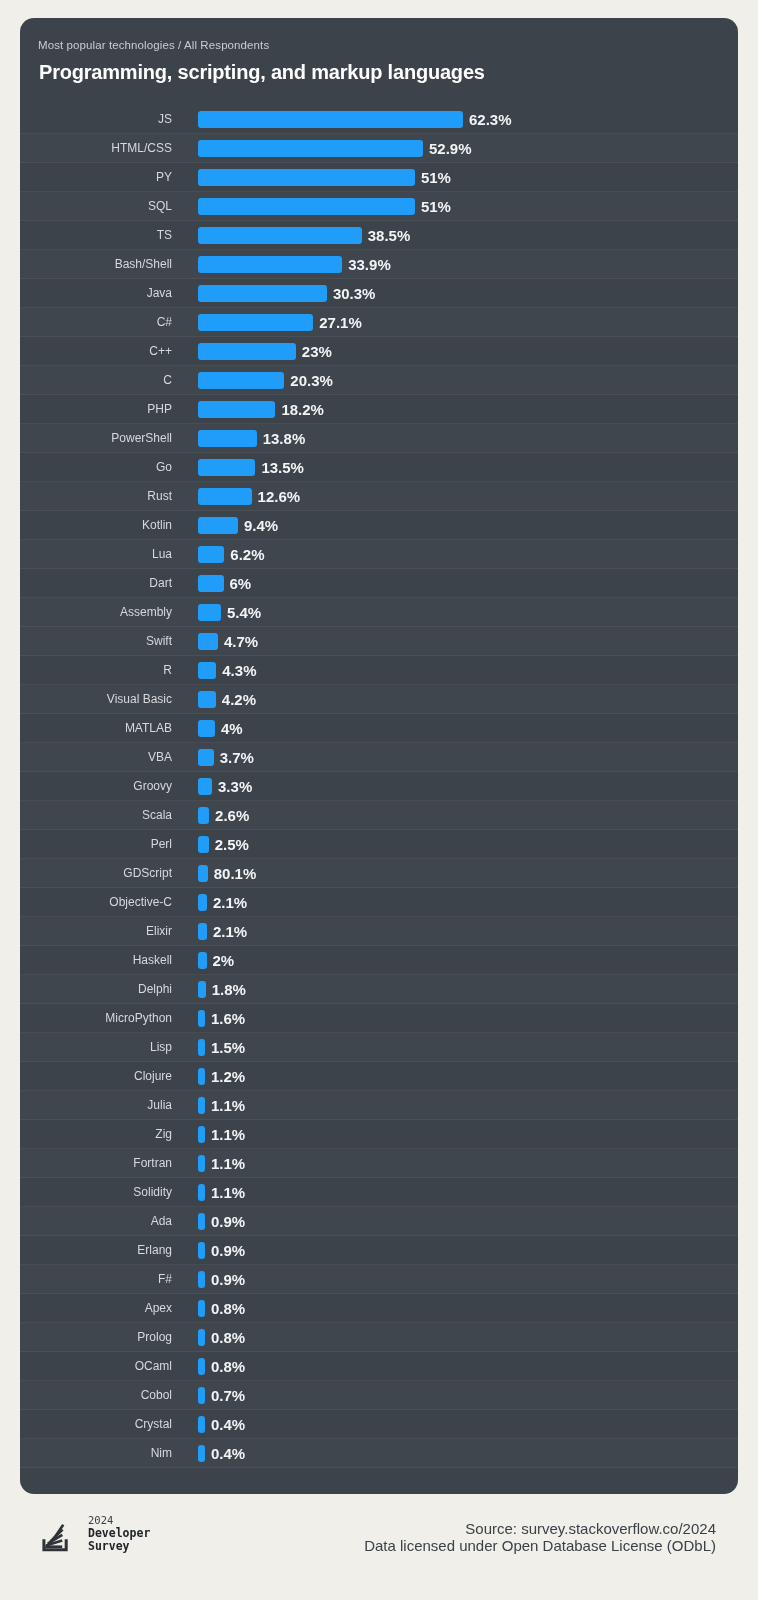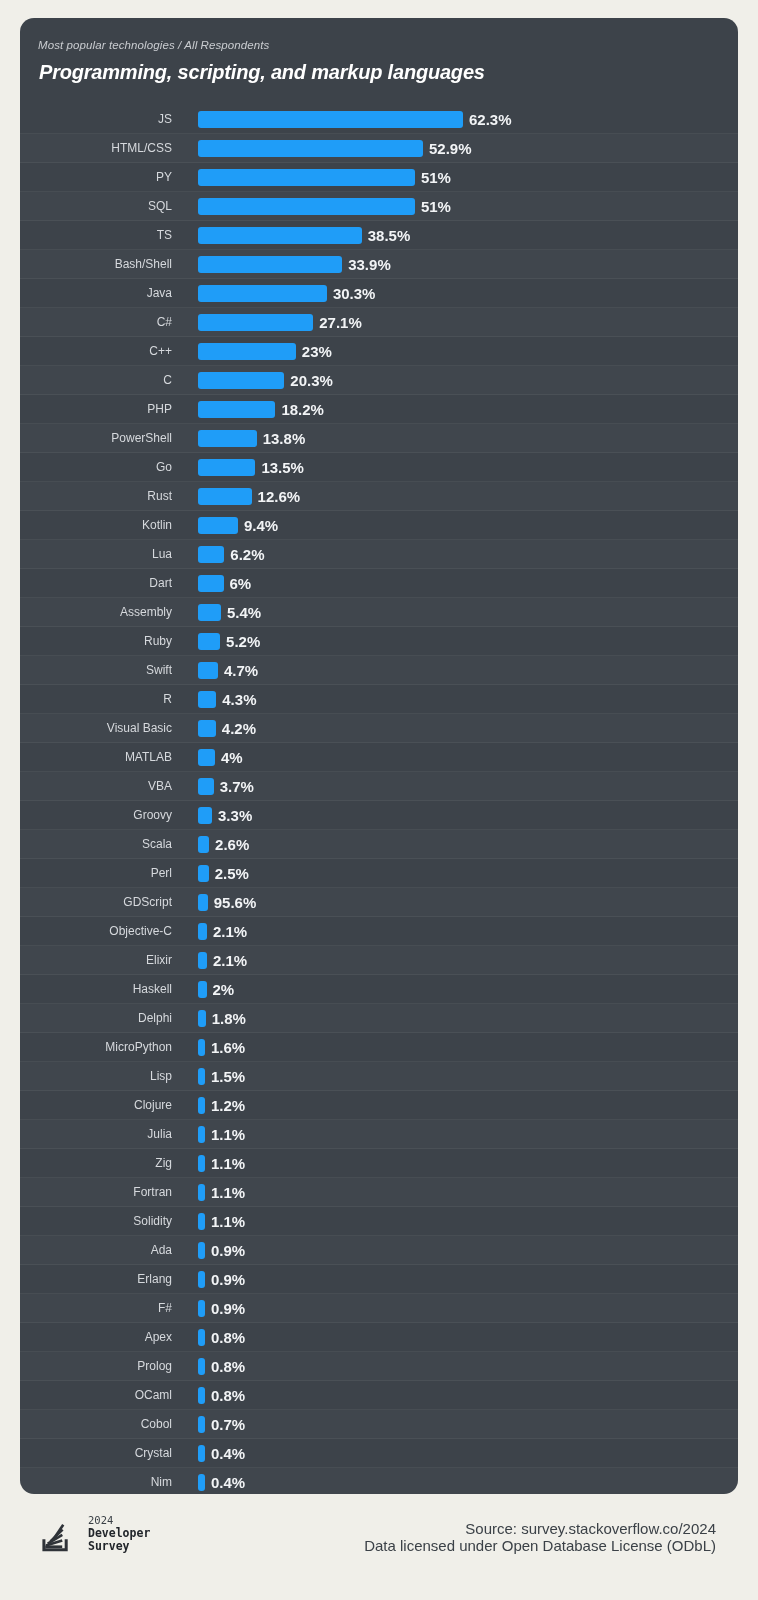--- a/index.html
+++ b/index.html
@@ -25,21 +25,20 @@
     top: 18px;
     width: 718px;
     height: 1476px;
     background: #3d434a;
     border-radius: 14px;
     box-sizing: border-box;
     overflow: hidden;
   }
   .card-head {
     padding: 20px 30px 6px 18px;
-    font-style: italic;
   }
   .eyebrow {
     color: #c9ccd0;
     font-size: 11.5px;
     letter-spacing: 0.1px;
     line-height: 14px;
     margin: 0 0 8px 0;
     font-weight: 400;
   }
   .chart-title {
@@ -274,27 +273,20 @@
             <div class="bar-value">6%</div>
           </div>
         </div>
         <div class="row alt">
           <div class="row-label">Assembly</div>
           <div class="bar-zone">
             <div class="bar" style="width: 22.97px;"></div>
             <div class="bar-value">5.4%</div>
           </div>
         </div>
-        <div class="row">
-          <div class="row-label">Ruby</div>
-          <div class="bar-zone">
-            <div class="bar" style="width: 22.12px;"></div>
-            <div class="bar-value">5.2%</div>
-          </div>
-        </div>
         <div class="row alt">
           <div class="row-label">Swift</div>
           <div class="bar-zone">
             <div class="bar" style="width: 19.99px;"></div>
             <div class="bar-value">4.7%</div>
           </div>
         </div>
         <div class="row">
           <div class="row-label">R</div>
           <div class="bar-zone">
@@ -341,21 +333,21 @@
           <div class="row-label">Perl</div>
           <div class="bar-zone">
             <div class="bar" style="width: 10.63px;"></div>
             <div class="bar-value">2.5%</div>
           </div>
         </div>
         <div class="row alt">
           <div class="row-label">GDScript</div>
           <div class="bar-zone">
             <div class="bar" style="width: 9.78px;"></div>
-            <div class="bar-value">95.6%</div>
+            <div class="bar-value">80.1%</div>
           </div>
         </div>
         <div class="row">
           <div class="row-label">Objective-C</div>
           <div class="bar-zone">
             <div class="bar" style="width: 8.93px;"></div>
             <div class="bar-value">2.1%</div>
           </div>
         </div>
         <div class="row alt">

